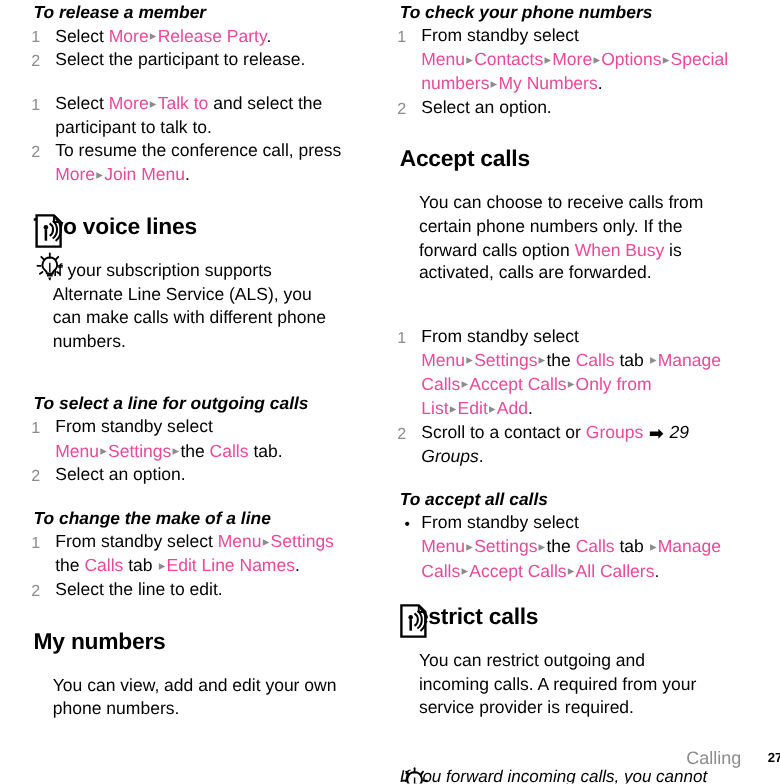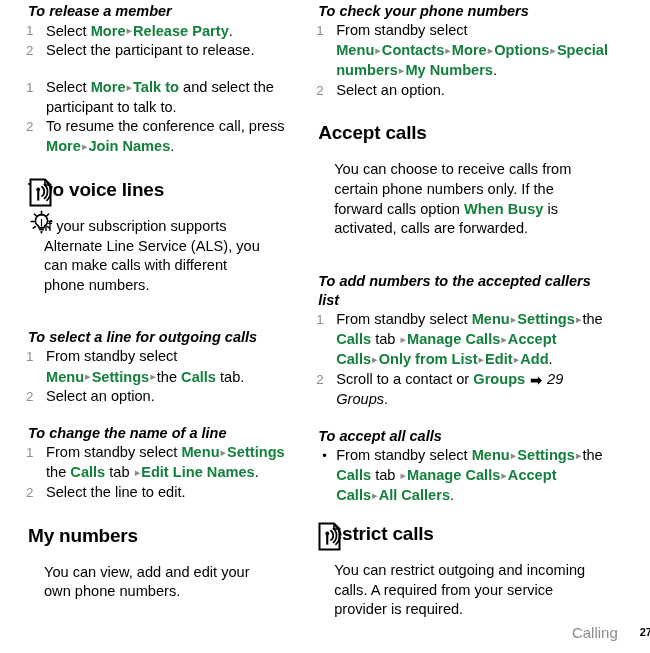--- a/index.html
+++ b/index.html
@@ -95,21 +95,21 @@
   ul.steps > li > .bullet {
     position: absolute;
     left: 4px;
     top: 0;
     color: #000000;
     font-size: 13px;
     line-height: 19.6px;
   }
 
   
-  .mi { color: #15803d; font-weight: bold; }          
+  .mi { color: #ec4899; }          
   .arr {
     color: #8c8c8c;
     font-size: 11px;
     vertical-align: 1.5px;
     padding: 0 1px;
   }
   .xref-arrow {
     font-size: 14px;
     color: #000;
     font-weight: bold;
@@ -175,21 +175,21 @@
       <h3 class="h3">To release a member</h3>
       <ol class="steps">
           <li><span class="num">1</span><span><span>Select </span><span class="mi">More</span><span class="arr">▸</span><span class="mi">Release Party</span><span>.</span></span></li>
           <li><span class="num">2</span><span><span>Select the participant to release.</span></span></li>
         </ol>
 
       <div class="gap-l"></div>
 
       <ol class="steps">
           <li><span class="num">1</span><span><span>Select </span><span class="mi">More</span><span class="arr">▸</span><span class="mi">Talk to</span><span> and select the participant to talk to.</span></span></li>
-          <li><span class="num">2</span><span><span>To resume the conference call, press </span><span class="mi">More</span><span class="arr">▸</span><span class="mi">Join Names</span><span>.</span></span></li>
+          <li><span class="num">2</span><span><span>To resume the conference call, press </span><span class="mi">More</span><span class="arr">▸</span><span class="mi">Join Menu</span><span>.</span></span></li>
         </ol>
 
       <div class="gap-xl"></div>
 
       <div style="position:relative;">
         <span class="icon-slot doc-icon" style="top:-1px;">
           <svg width="23" height="29" viewBox="0 0 23 29">
             <path d="M1.5 1.5 H16 L21.5 7 V27.5 H1.5 Z" fill="#ffffff" stroke="#000000" stroke-width="2"></path>
             <path d="M16 1.5 V7 H21.5" fill="none" stroke="#000000" stroke-width="1.6"></path>
             <rect x="8.2" y="13" width="2.1" height="9.6" fill="#000000"></rect>
@@ -223,21 +223,21 @@
       <div class="gap-l"></div>
 
       <h3 class="h3">To select a line for outgoing calls</h3>
       <ol class="steps">
           <li><span class="num">1</span><span><span>From standby select </span><span class="mi">Menu</span><span class="arr">▸</span><span class="mi">Settings</span><span class="arr">▸</span><span>the </span><span class="mi">Calls</span><span> tab.</span></span></li>
           <li><span class="num">2</span><span><span>Select an option.</span></span></li>
         </ol>
 
       <div class="gap-l"></div>
 
-      <h3 class="h3">To change the name of a line</h3>
+      <h3 class="h3">To change the make of a line</h3>
       <ol class="steps">
           <li><span class="num">1</span><span><span>From standby select </span><span class="mi">Menu</span><span class="arr">▸</span><span class="mi">Settings</span><span> the </span><span class="mi">Calls</span><span> tab </span><span class="arr">▸</span><span class="mi">Edit Line Names</span><span>.</span></span></li>
           <li><span class="num">2</span><span><span>Select the line to edit.</span></span></li>
         </ol>
 
       <div class="gap-xl"></div>
 
       <h2 class="h2">My numbers</h2>
       <p class="para">You can view, add and edit your own phone numbers.</p>
     </div>
@@ -250,21 +250,20 @@
           <li><span class="num">2</span><span><span>Select an option.</span></span></li>
         </ol>
 
       <div class="gap-xl"></div>
 
       <h2 class="h2">Accept calls</h2>
       <p class="para"><span>You can choose to receive calls from certain phone numbers only. If the forward calls option </span><span class="mi">When Busy</span><span> is activated, calls are forwarded.</span></p>
 
       <div class="gap-l"></div>
 
-      <h3 class="h3">To add numbers to the accepted callers list</h3>
       <ol class="steps">
           <li><span class="num">1</span><span><span>From standby select </span><span class="mi">Menu</span><span class="arr">▸</span><span class="mi">Settings</span><span class="arr">▸</span><span>the </span><span class="mi">Calls</span><span> tab </span><span class="arr">▸</span><span class="mi">Manage Calls</span><span class="arr">▸</span><span class="mi">Accept Calls</span><span class="arr">▸</span><span class="mi">Only from List</span><span class="arr">▸</span><span class="mi">Edit</span><span class="arr">▸</span><span class="mi">Add</span><span>.</span></span></li>
           <li><span class="num">2</span><span><span>Scroll to a contact or </span><span class="mi">Groups</span><span> </span><span class="xref-arrow">➡</span><span class="xref"> 29 Groups</span><span>.</span></span></li>
         </ol>
 
       <div class="gap-l"></div>
 
       <h3 class="h3">To accept all calls</h3>
       <ul class="steps">
           <li><span class="bullet">•</span><span><span>From standby select </span><span class="mi">Menu</span><span class="arr">▸</span><span class="mi">Settings</span><span class="arr">▸</span><span>the </span><span class="mi">Calls</span><span> tab </span><span class="arr">▸</span><span class="mi">Manage Calls</span><span class="arr">▸</span><span class="mi">Accept Calls</span><span class="arr">▸</span><span class="mi">All Callers</span><span>.</span></span></li>

